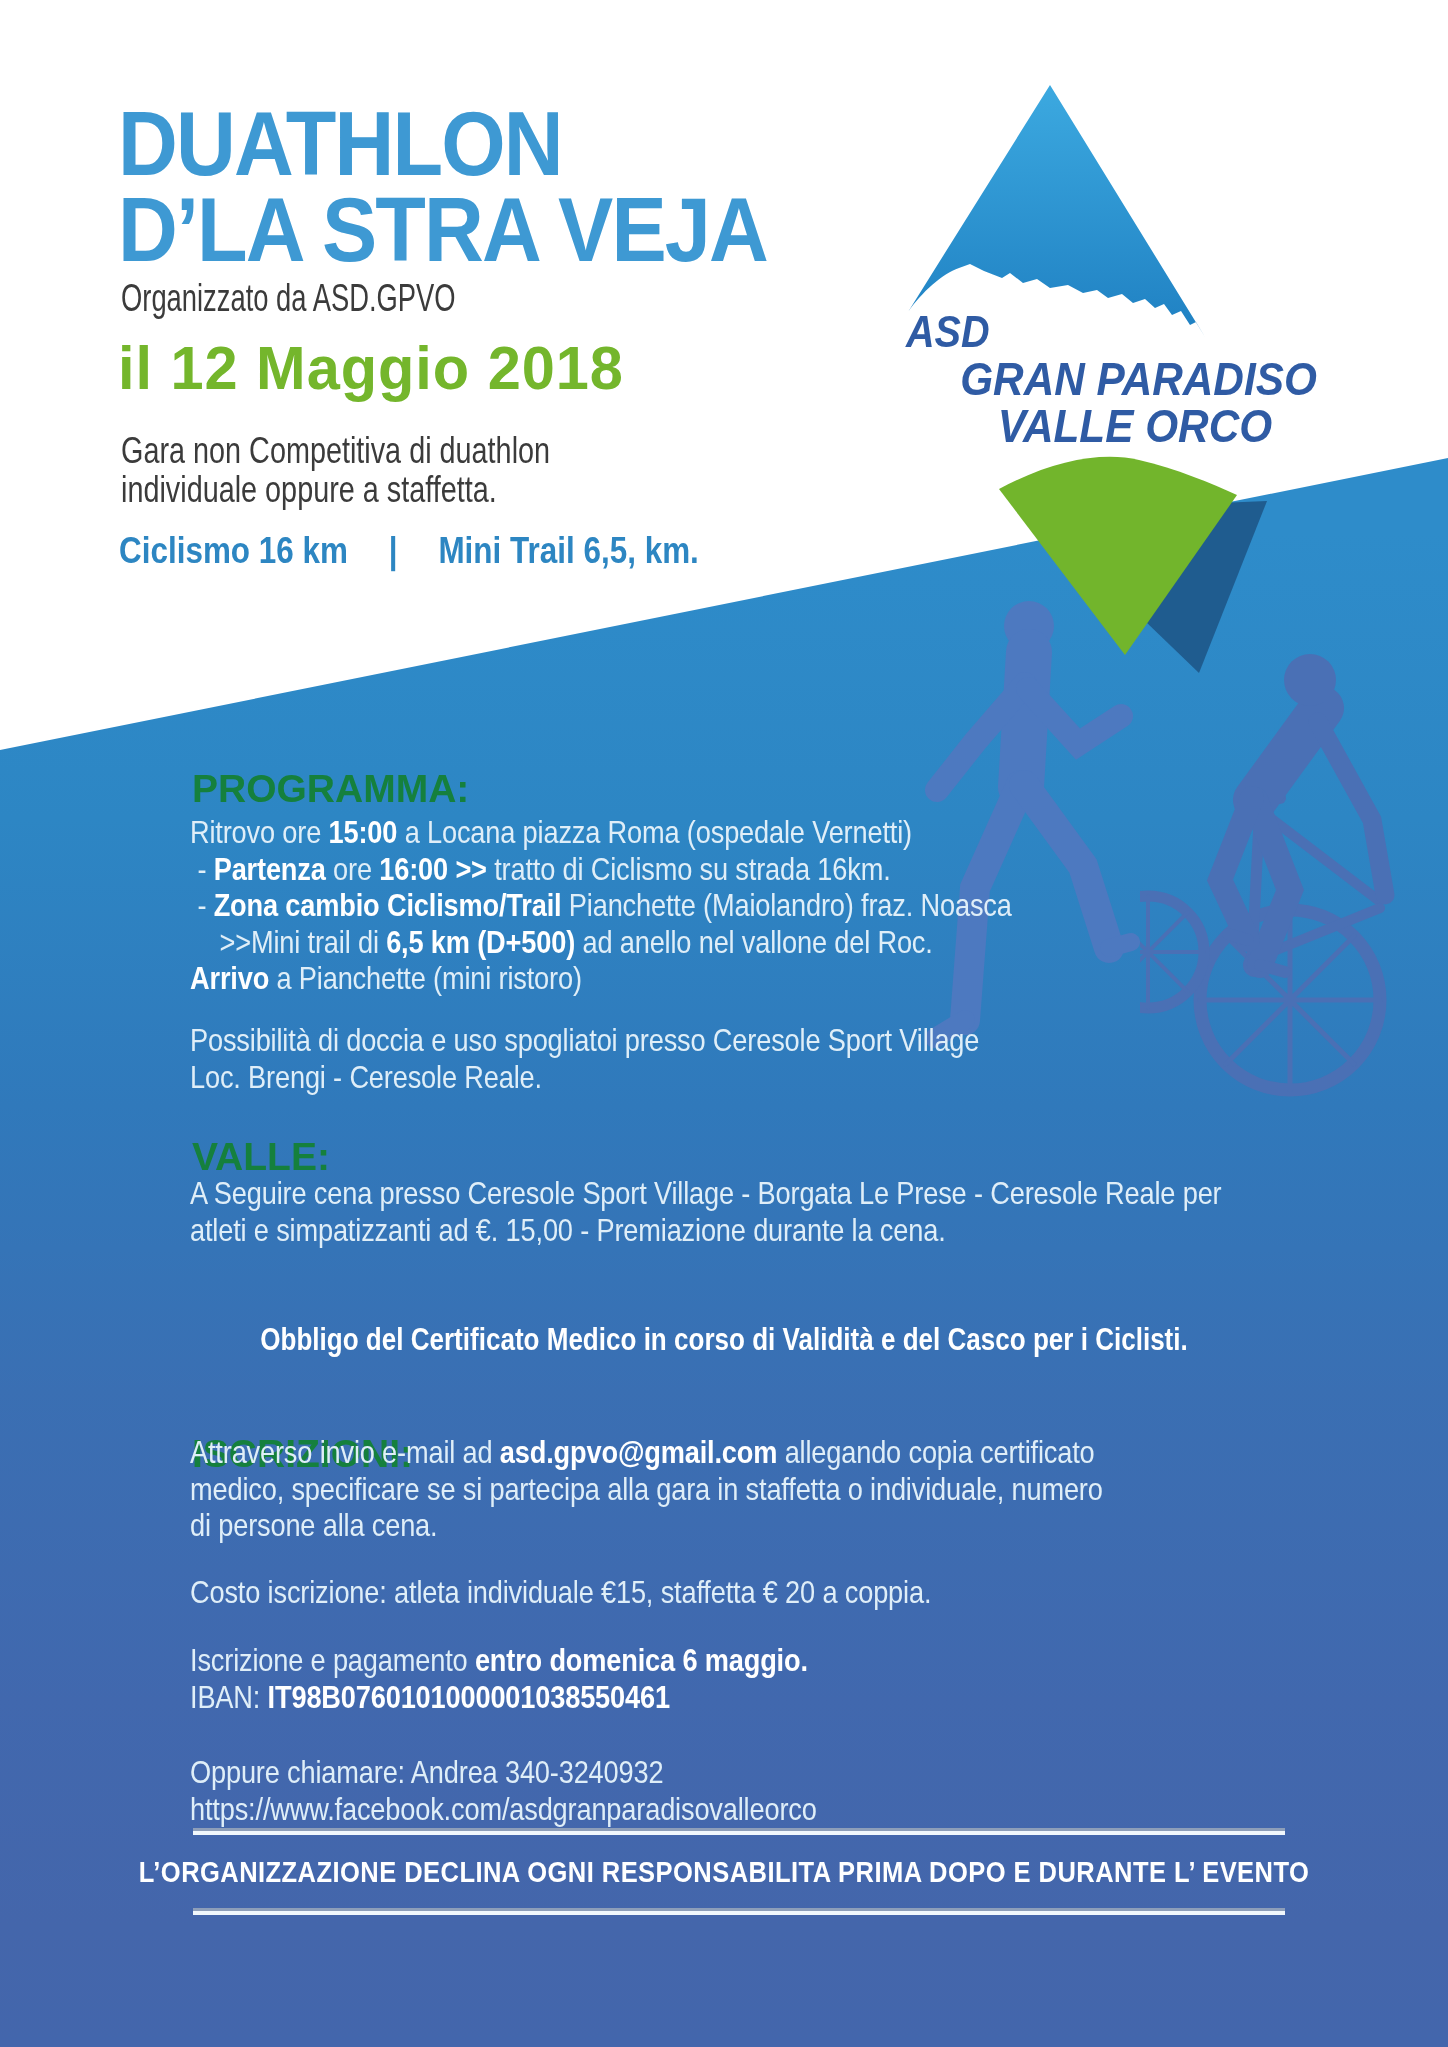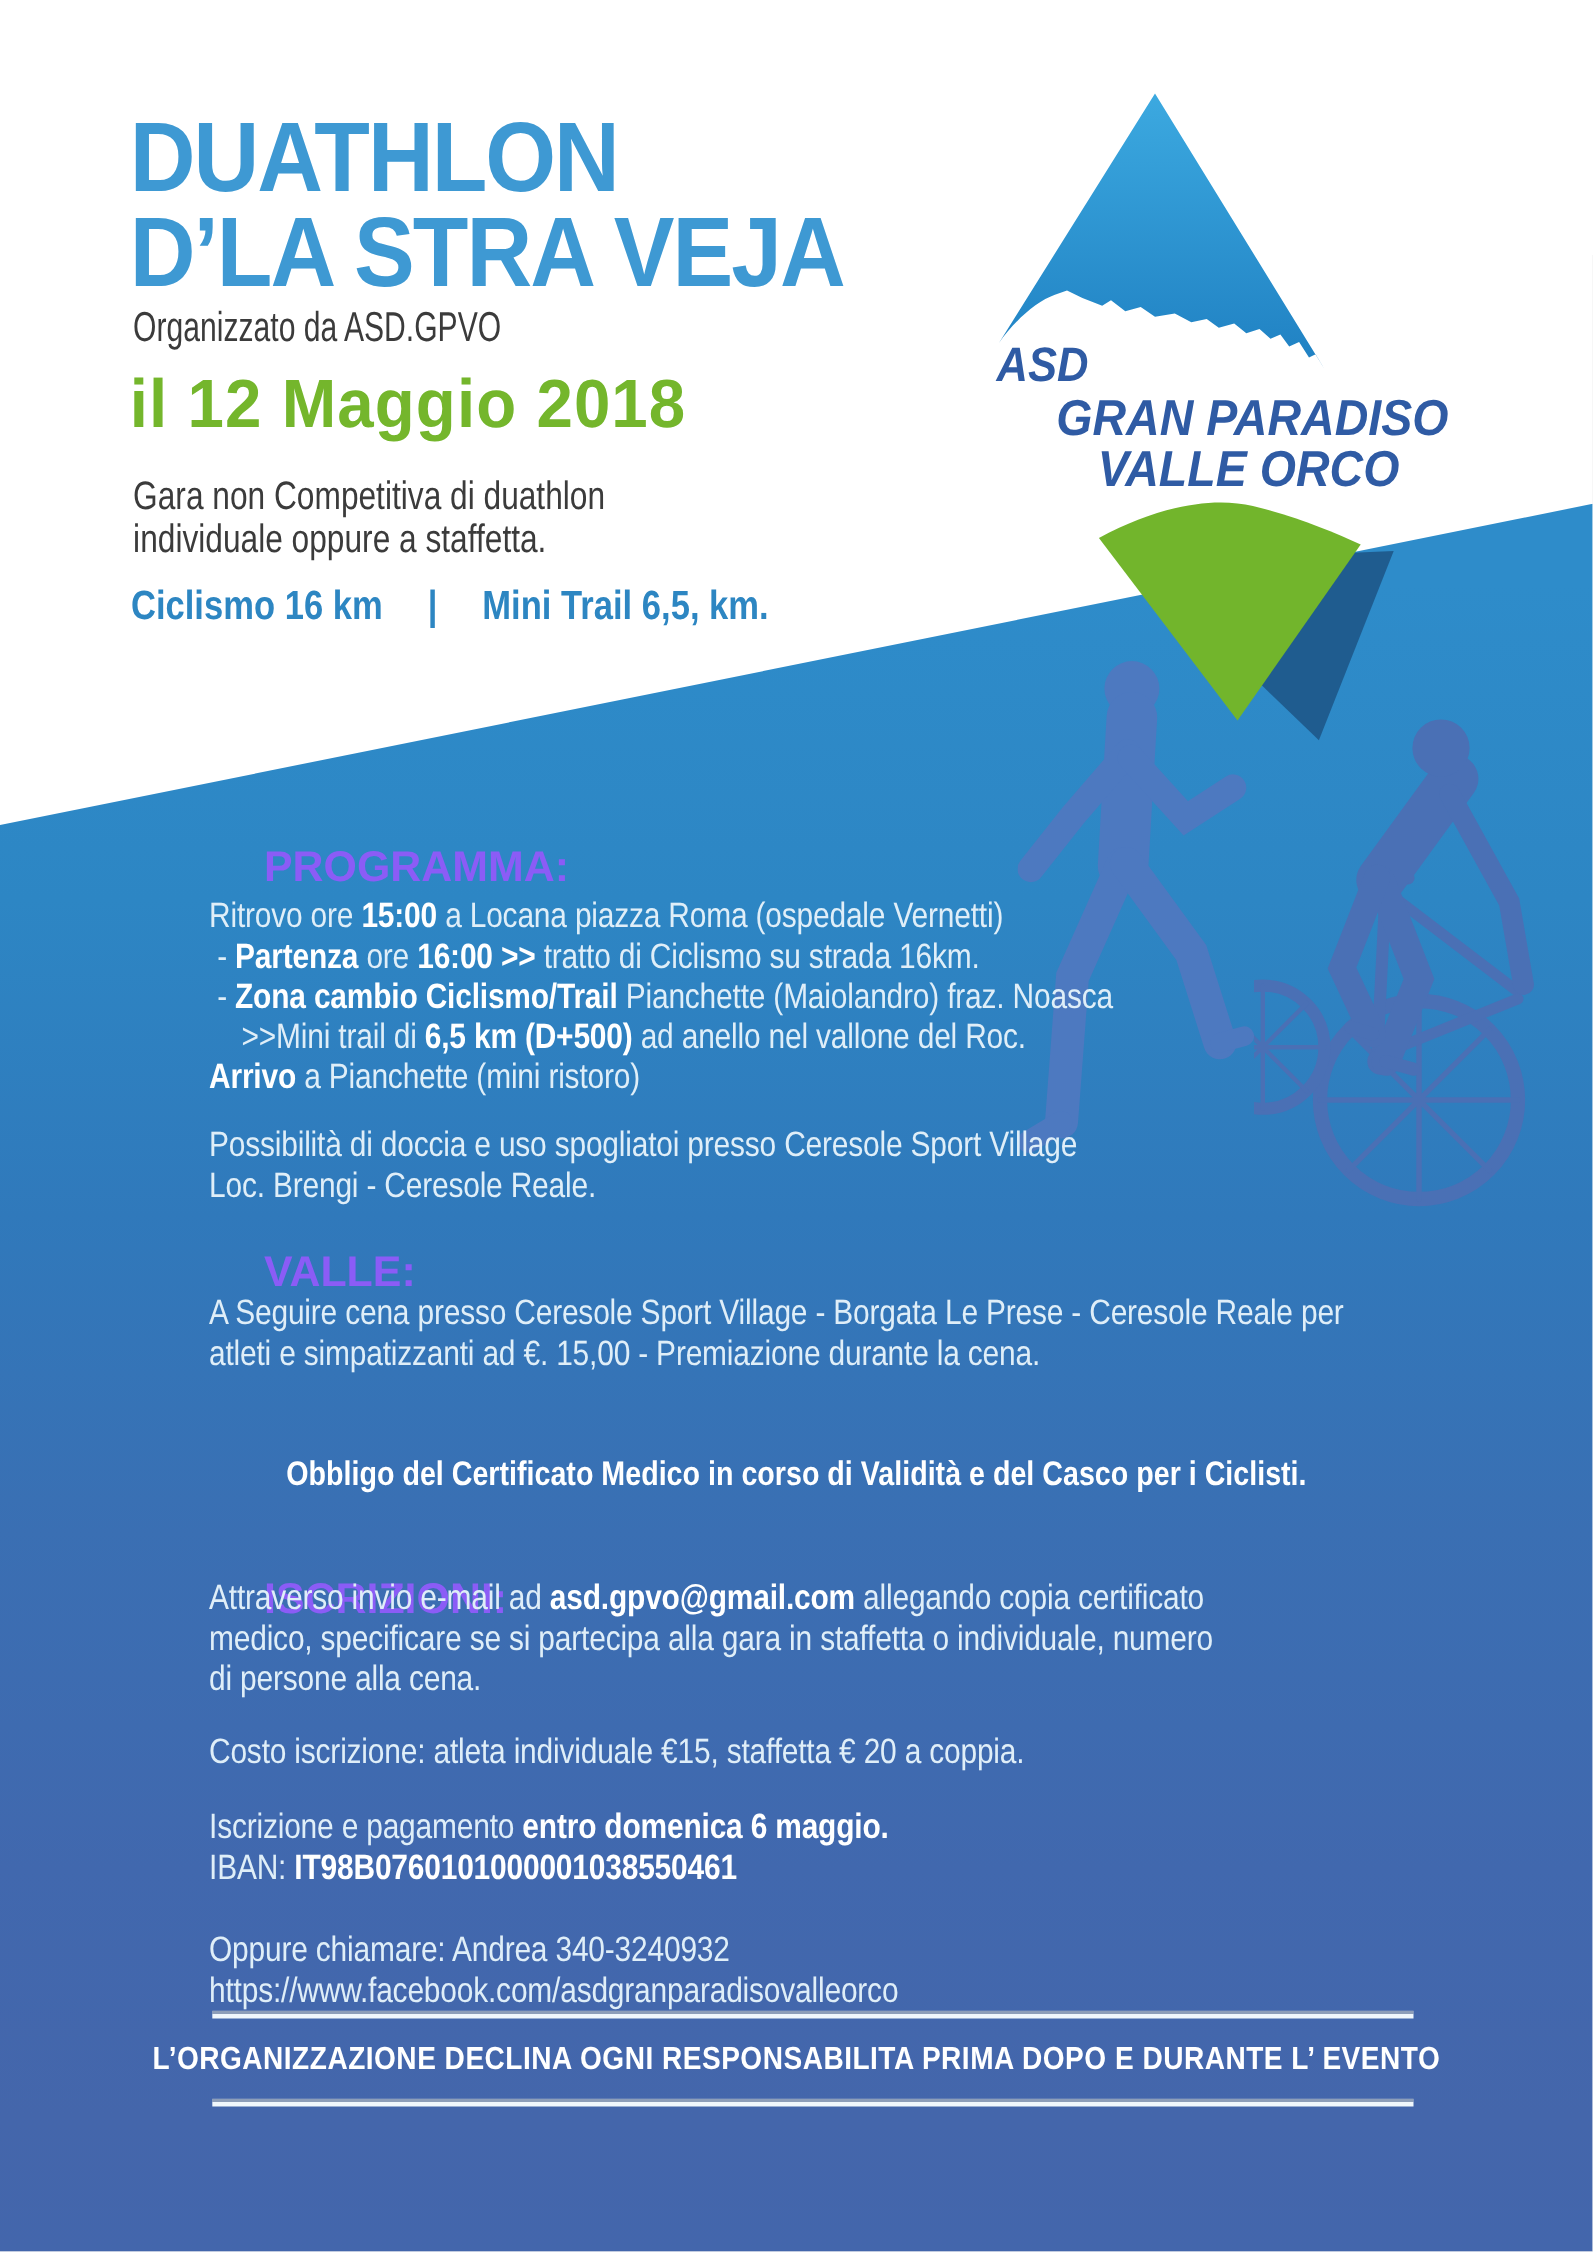--- a/index.html
+++ b/index.html
@@ -27,21 +27,21 @@
   .logo-asd{left:906px;top:307px;font-size:44px;font-weight:bold;font-style:italic;color:#2F5BA4;
         transform:scaleX(.90);transform-origin:0 0;}
   .logo-line{left:945px;width:380px;text-align:center;font-size:46px;font-weight:bold;font-style:italic;
         color:#2F5BA4;transform:scaleX(.92);transform-origin:50% 0;white-space:nowrap;}
   .logo-gp{top:352px;} .logo-vo{top:399px;}
 
   
   .btxt{color:#DFEEF8;font-size:32px;line-height:36.6px;letter-spacing:-0.2px;
         transform:scaleX(.85);transform-origin:0 0;white-space:nowrap;}
   .btxt .sb{font-weight:bold;color:#FFFFFF;}
-  .bhead{color:#8b5cf6;font-weight:bold;font-size:39px;white-space:nowrap;margin-left:48px;}
+  .bhead{color:#15803d;font-weight:bold;font-size:39px;white-space:nowrap;}
   .center-line{left:0;width:1448px;text-align:center;color:#FFFFFF;font-weight:bold;white-space:nowrap;}
   .notice{top:1322px;font-size:31px;transform:scaleX(.84);transform-origin:50% 0;}
   .disclaimer{top:1856px;font-size:29px;transform:scaleX(.88);transform-origin:50% 0;letter-spacing:.5px;}
   .divider{left:193px;width:1092px;height:4px;background:#F0F7FC;border-top:3px solid rgba(60,85,130,.55);}
 </style>
 </head>
 <body>
 
 <div class="page">
 

